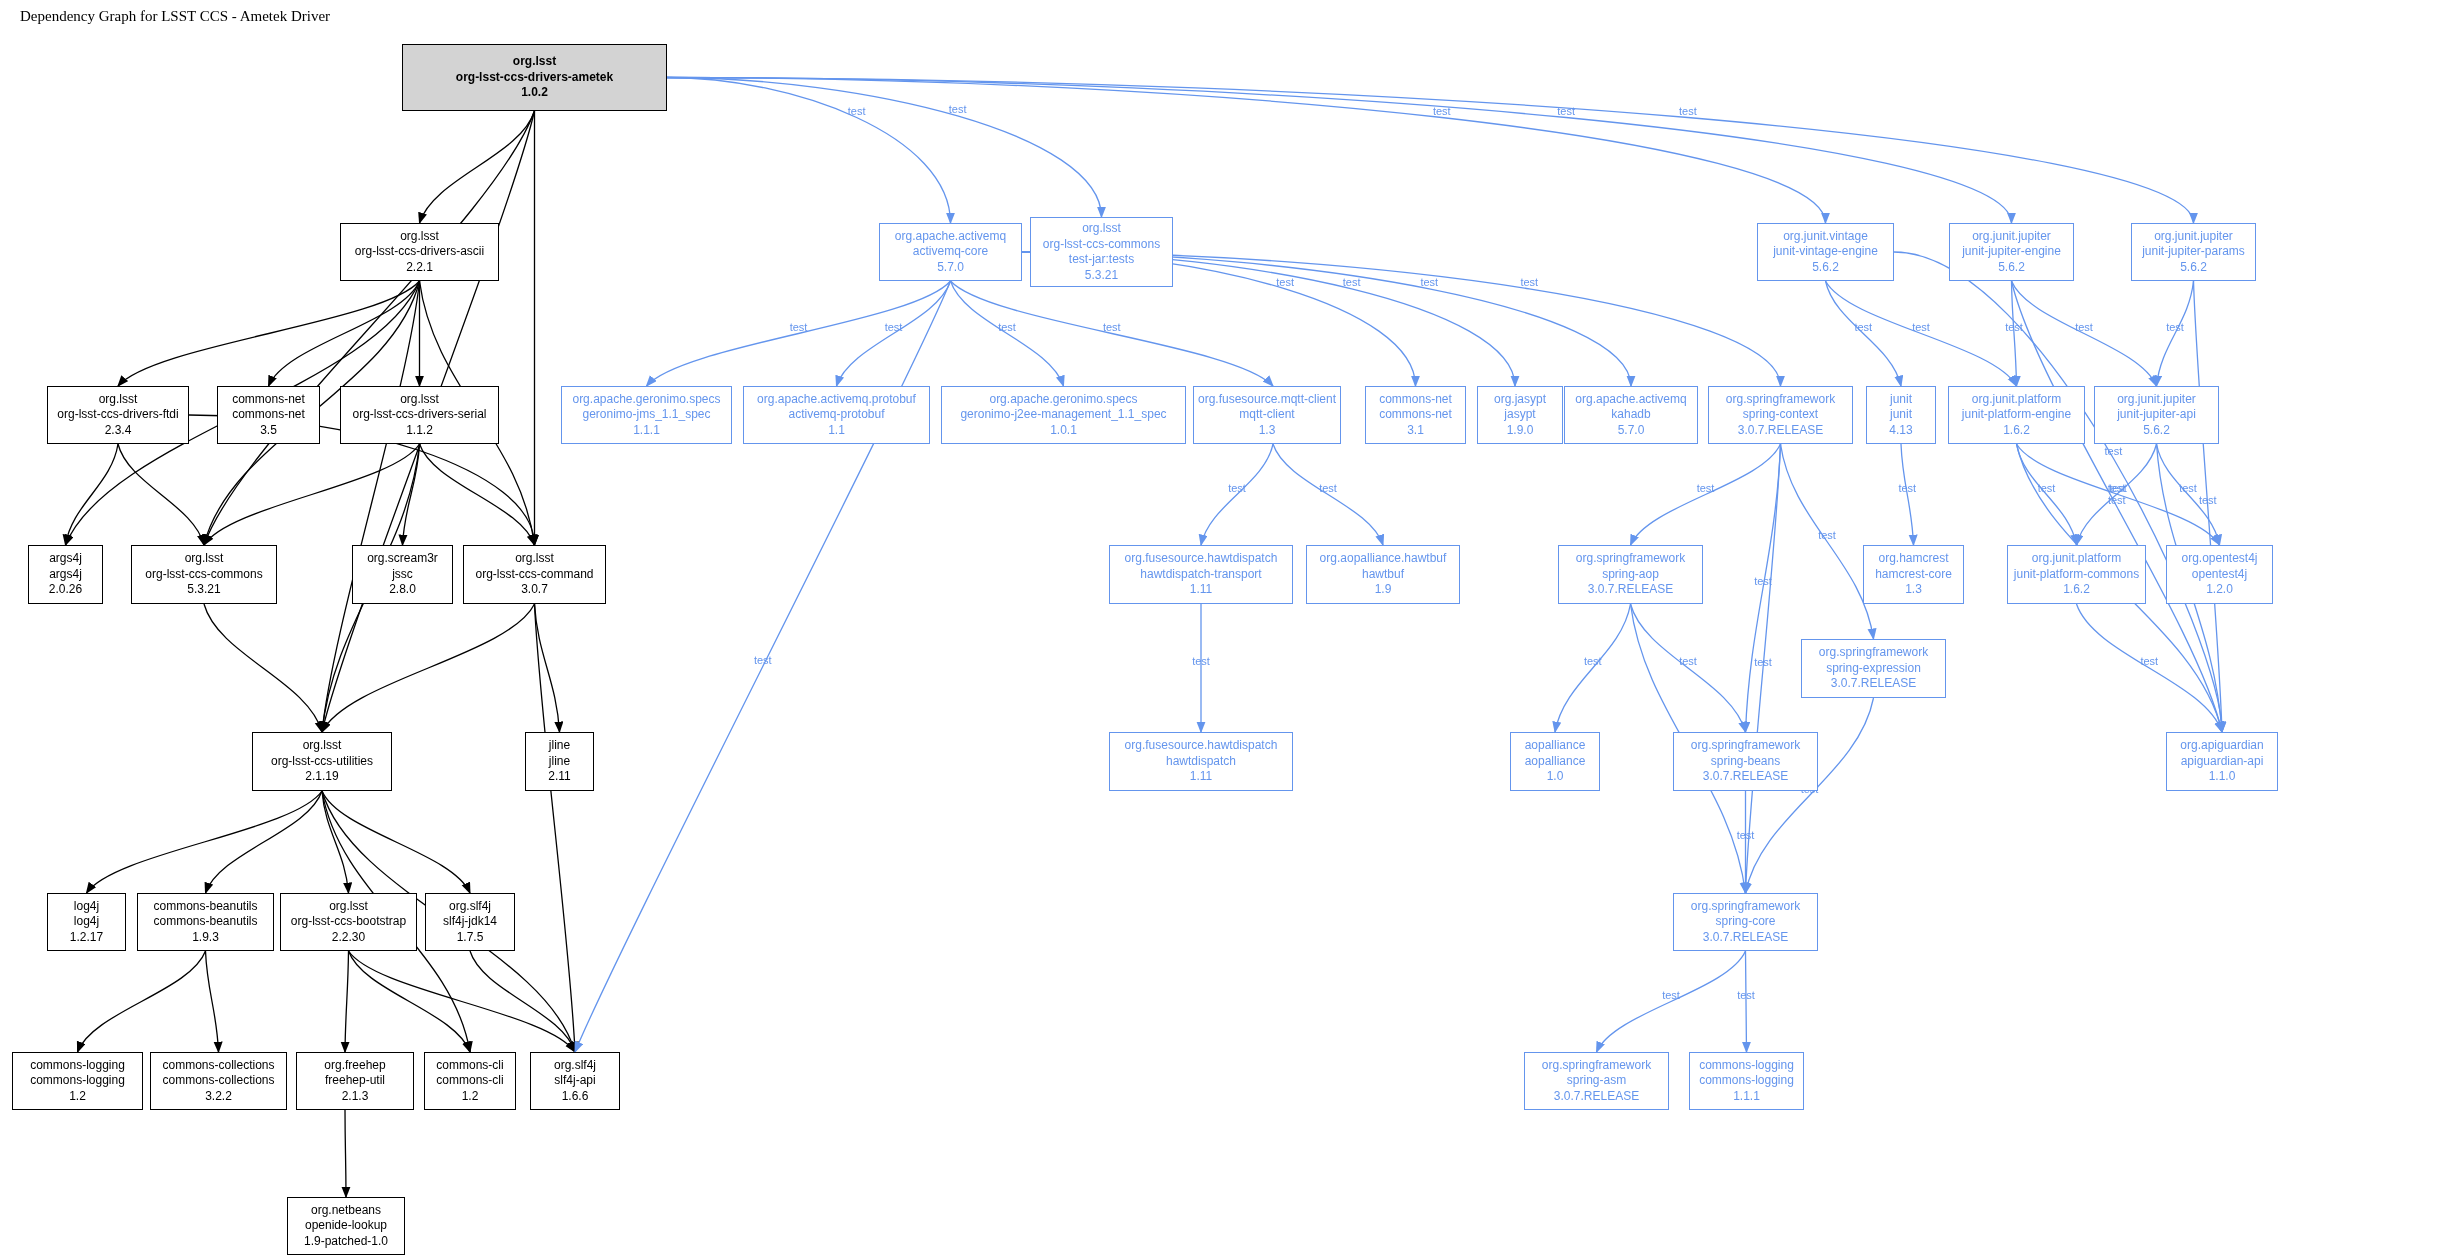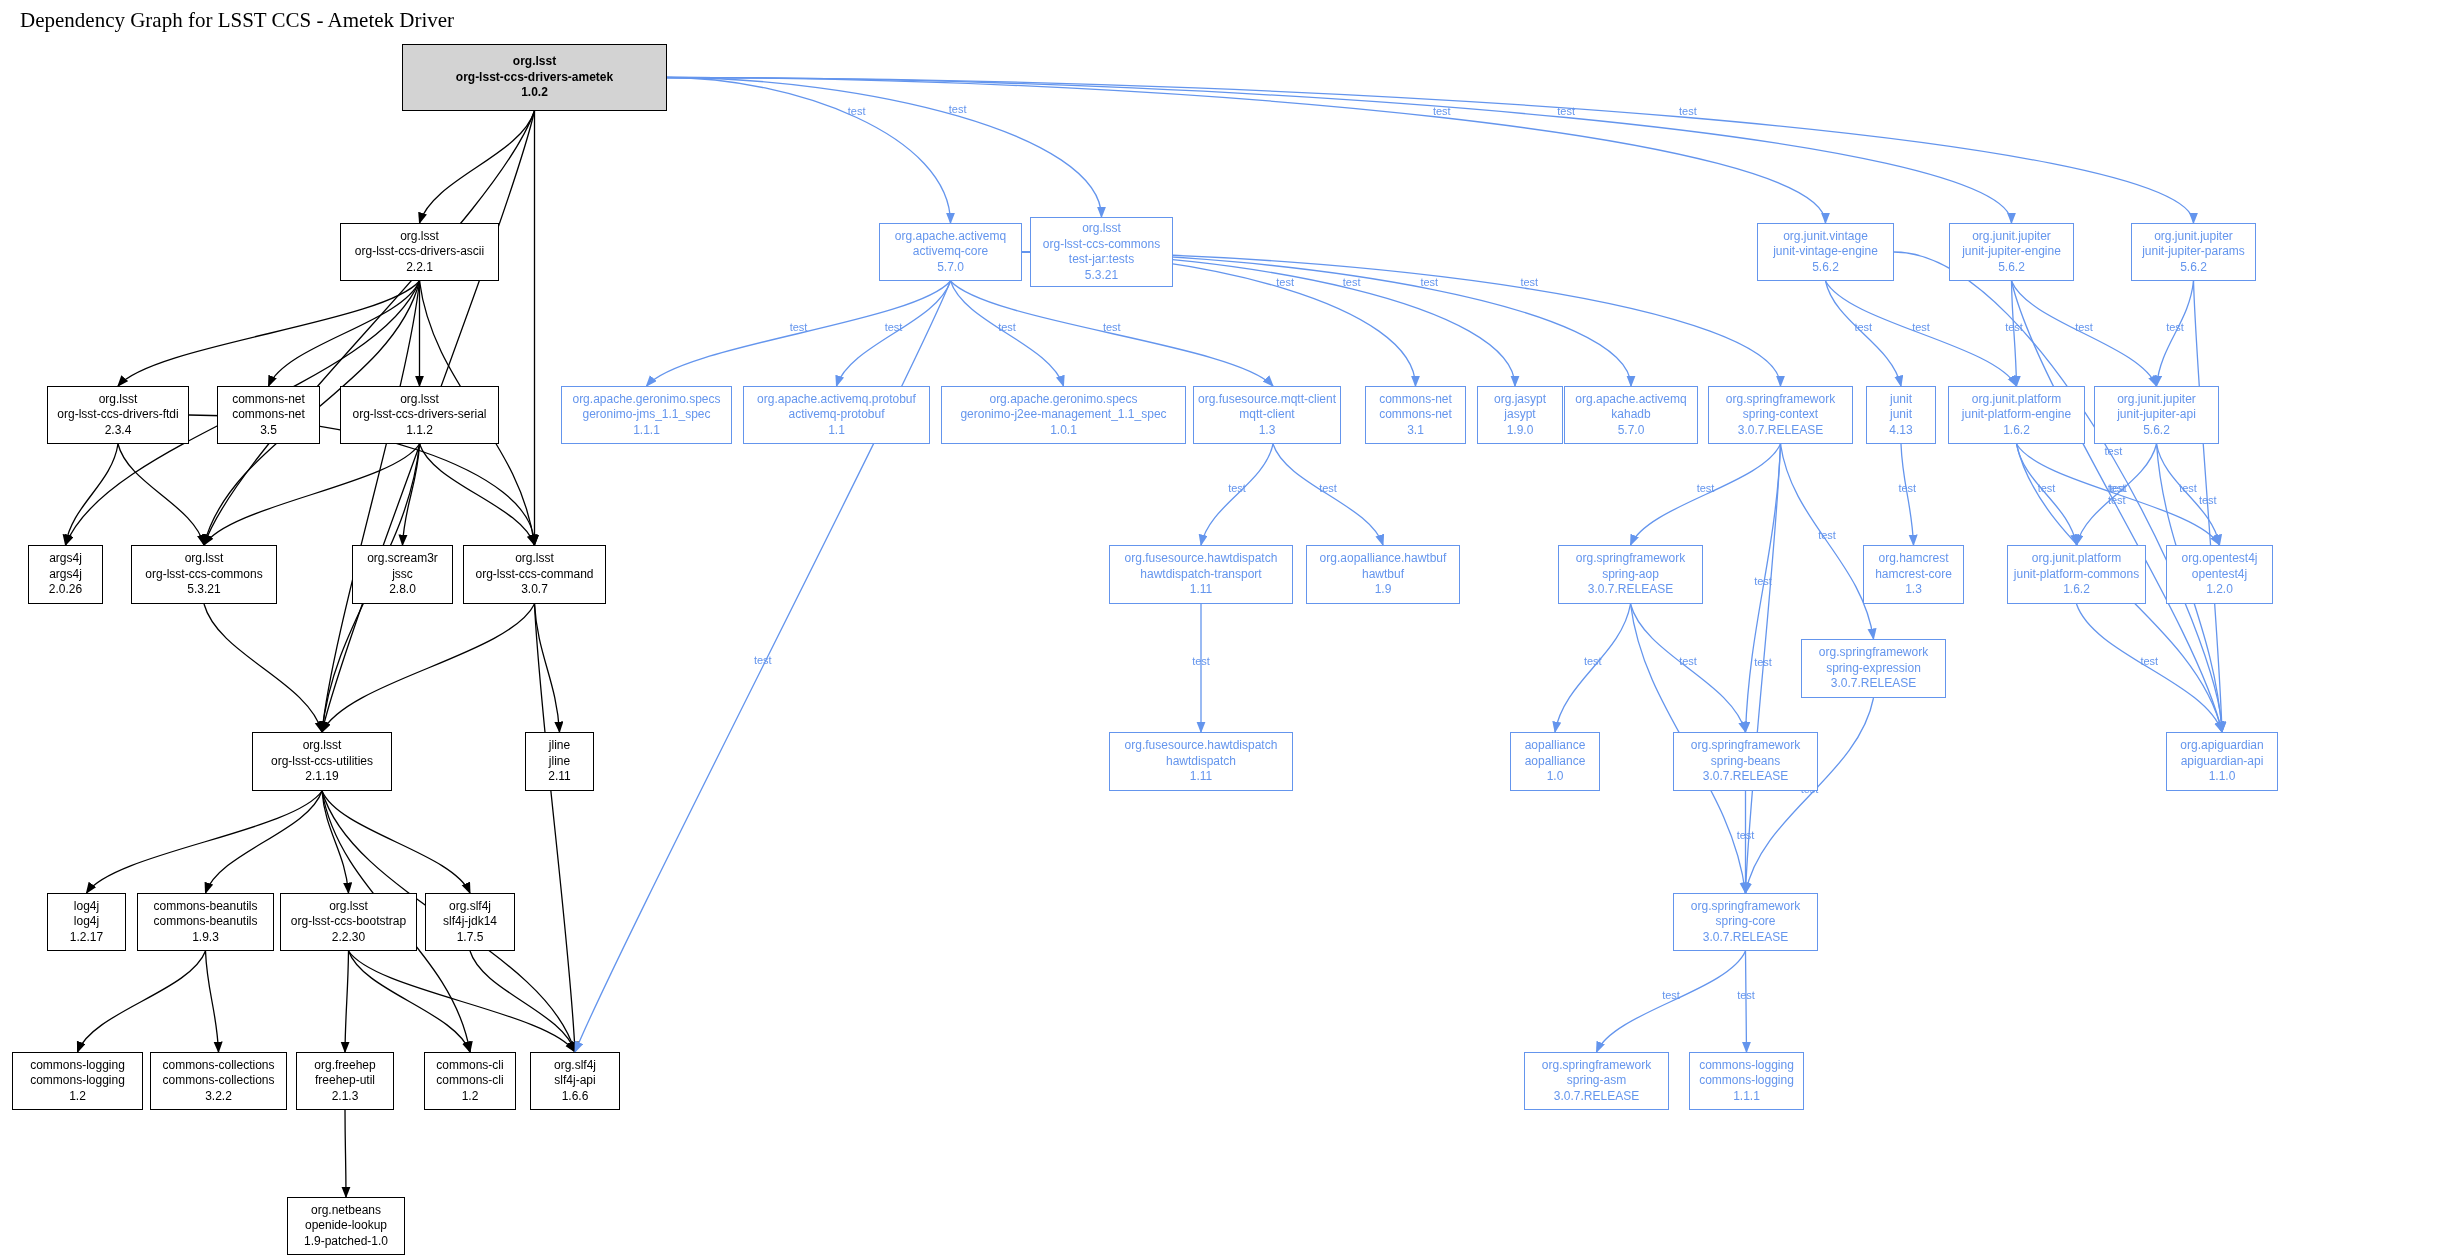--- a/index.html
+++ b/index.html
@@ -1,19 +1,19 @@
 <!DOCTYPE html>
 <html><head>
 <meta charset="utf-8">
 <style>
   html,body{margin:0;padding:0;background:#ffffff;}
   .canvas{position:relative;width:2443px;height:1256px;background:#ffffff;overflow:hidden;
           font-family:"Liberation Sans",sans-serif;}
   .title{position:absolute;left:20px;top:8px;font-family:"Liberation Serif",serif;
-         font-size:21px;color:#000;white-space:nowrap;}
+         font-size:15px;color:#000;white-space:nowrap;}
   svg.edges{position:absolute;left:0;top:0;}
   .edge{fill:none;stroke-width:1.3px;}
   .edge.compile{stroke:#000000;}
   .edge.test{stroke:#6495ED;}
   .edge-label{font-family:"Liberation Sans",sans-serif;font-size:11px;fill:#6495ED;text-anchor:middle;}
   .node{position:absolute;display:flex;flex-direction:column;justify-content:center;align-items:center;
         text-align:center;box-sizing:border-box;border:1px solid #000;background:#ffffff;
         font-size:12px;line-height:15.5px;color:#000;white-space:nowrap;overflow:hidden;}
   .node.test{border-color:#6495ED;color:#6495ED;}
   .node.root{background:#d3d3d3;font-weight:bold;}
@@ -239,21 +239,21 @@
       <div class="node compile" style="left: 12px; top: 1052px; width: 131px; height: 58px;">
         <div>commons-logging</div>
         <div>commons-logging</div>
         <div>1.2</div>
       </div>
       <div class="node compile" style="left: 150px; top: 1052px; width: 137px; height: 58px;">
         <div>commons-collections</div>
         <div>commons-collections</div>
         <div>3.2.2</div>
       </div>
-      <div class="node compile" style="left: 296px; top: 1052px; width: 98px; height: 58px;">
+      <div class="node compile" style="left: 296px; top: 1052px; width: 118px; height: 58px;">
         <div>org.freehep</div>
         <div>freehep-util</div>
         <div>2.1.3</div>
       </div>
       <div class="node compile" style="left: 424px; top: 1052px; width: 92px; height: 58px;">
         <div>commons-cli</div>
         <div>commons-cli</div>
         <div>1.2</div>
       </div>
       <div class="node compile" style="left: 530px; top: 1052px; width: 90px; height: 58px;">

